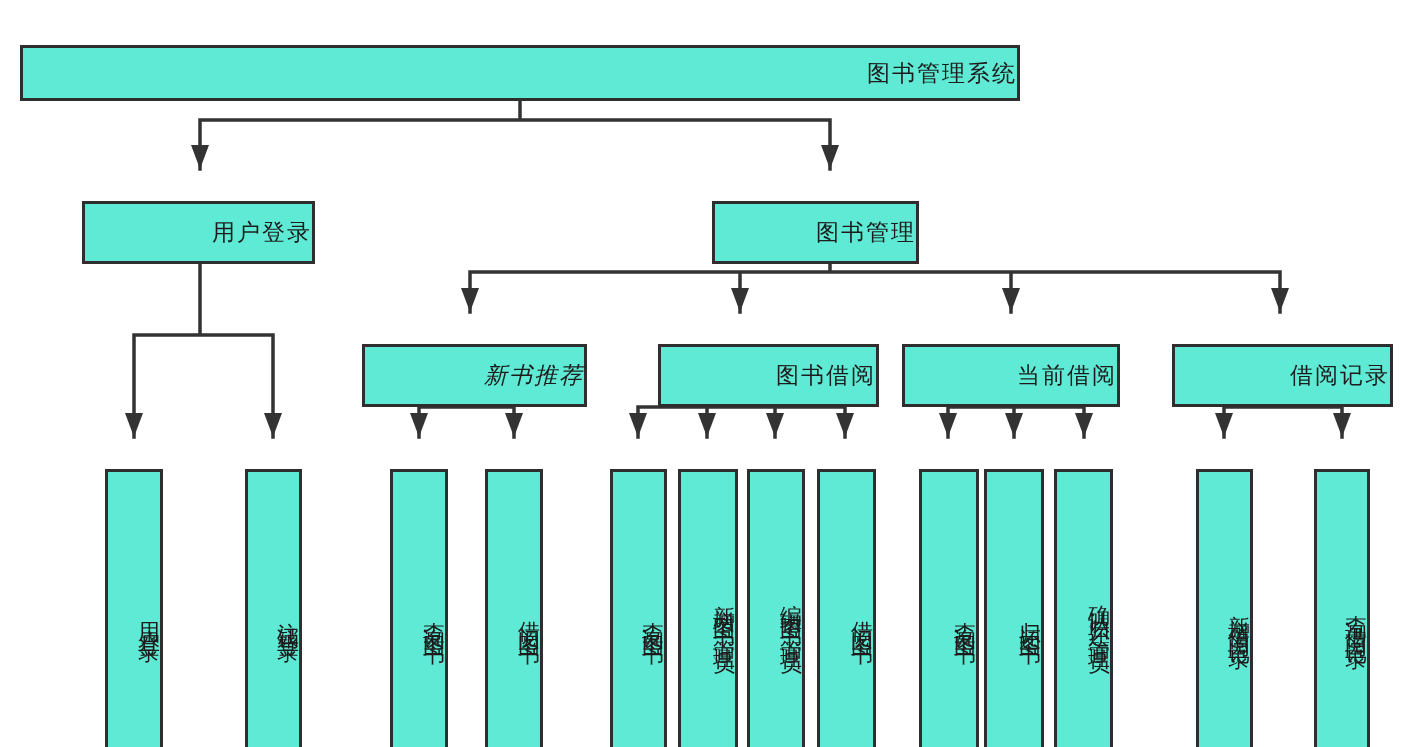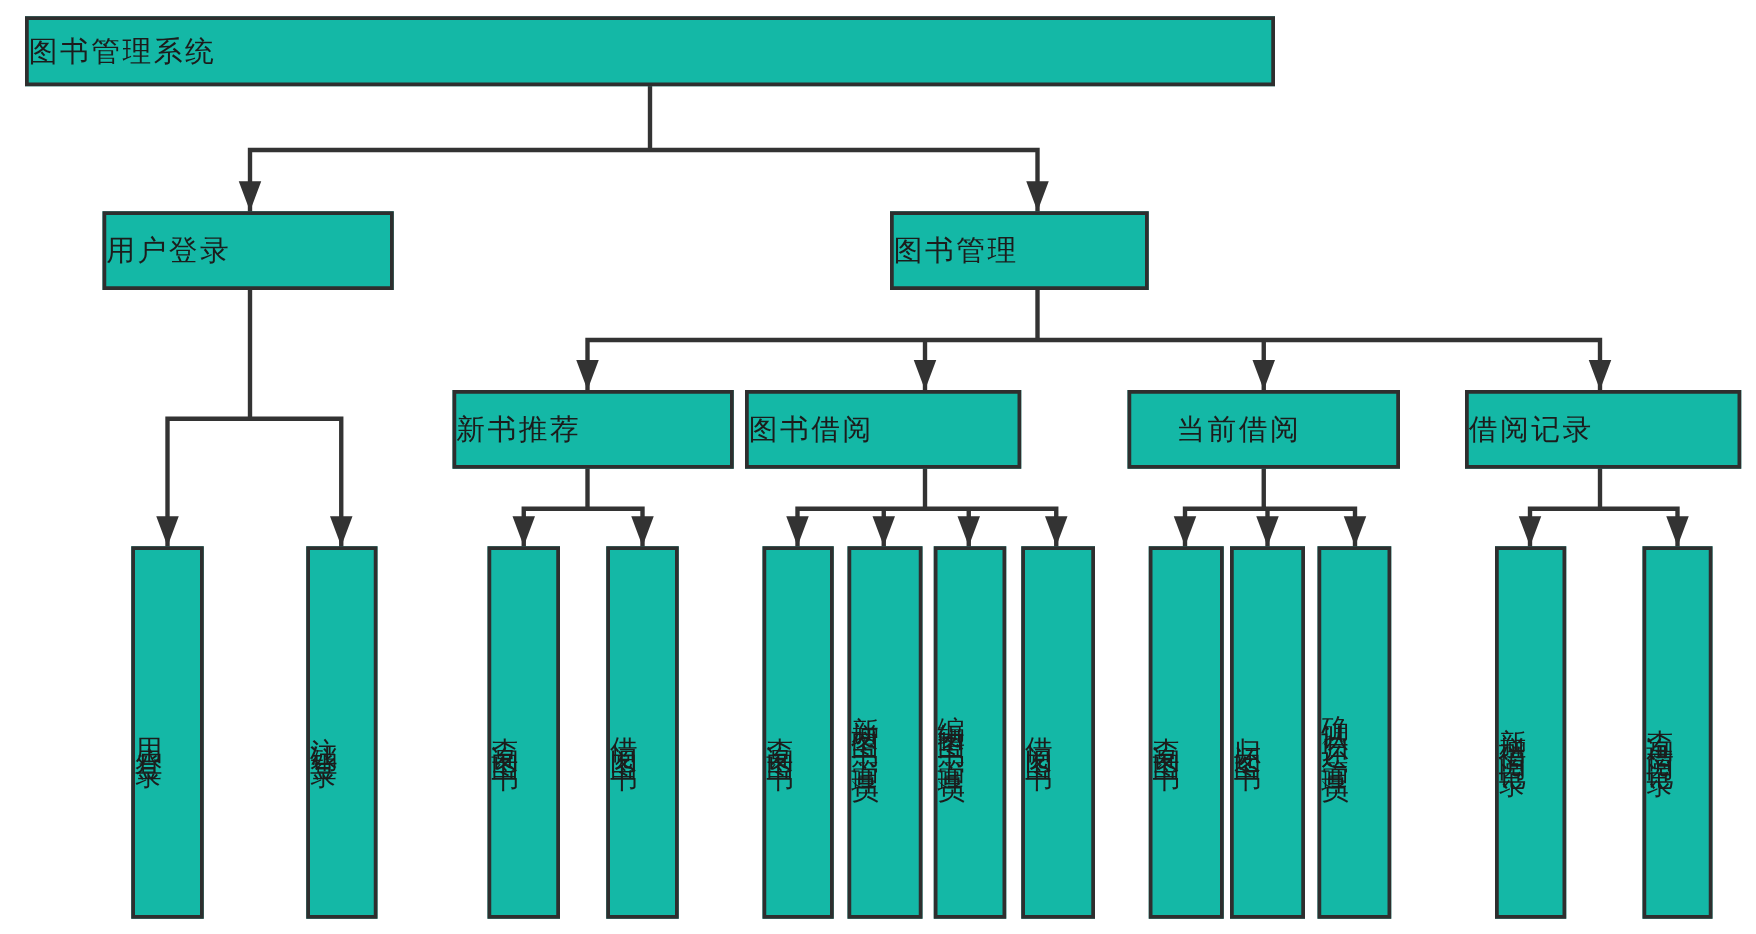--- a/index.html
+++ b/index.html
@@ -2,38 +2,38 @@
 <html><head>
 <meta charset="utf-8">
 <style>
   html,body{margin:0;padding:0;background:#ffffff;}
   .stage{
     position:relative;width:1405px;height:747px;background:#ffffff;
     font-family:"Liberation Sans",sans-serif;overflow:hidden;
   }
   .connectors{position:absolute;left:0;top:0;}
   .box{
-    position:absolute;background:#14b8a6;border:3px solid #2e2e2e;
-    box-sizing:border-box;display:flex;align-items:center;justify-content:flex-start;
+    position:absolute;background:#5eead4;border:3px solid #2e2e2e;
+    box-sizing:border-box;display:flex;align-items:center;justify-content:flex-end;margin-top:32px;
   }
   .hlabel{font-size:23px;letter-spacing:2px;color:#1c1c1c;white-space:nowrap;}
   .vlabel{
     writing-mode:vertical-rl;text-orientation:mixed;
     font-size:22px;letter-spacing:7px;color:#1c1c1c;line-height:1;
   }
   .watermark{
     position:absolute;left:1183px;top:714px;font-size:19px;letter-spacing:1px;
     color:#9e9e9e;white-space:nowrap;text-shadow:0 0 2px #ffffff;
   }
   
   #nd-root{left:20px;top:13px;width:1000px;height:56px;}
   #nd-login{left:82px;top:169px;width:233px;height:63px;}
   #nd-mgmt{left:712px;top:169px;width:207px;height:63px;}
-  #nd-recommend{left:362px;top:312px;width:225px;height:63px;}
-  #nd-borrow{left:596px;top:312px;width:221px;height:63px;}
+  #nd-recommend{left:362px;top:312px;width:225px;height:63px;font-style:italic;}
+  #nd-borrow{left:658px;top:312px;width:221px;height:63px;}
   #nd-current{left:902px;top:312px;width:218px;height:63px;padding-left:36px;}
   #nd-records{left:1172px;top:312px;width:221px;height:63px;}
   .leaf{top:437px;height:298px;}
   #lf-a1{left:105px;width:58px;}
   #lf-a2{left:245px;width:57px;}
   #lf-b1{left:390px;width:58px;}
   #lf-b2{left:485px;width:58px;}
   #lf-c1{left:610px;width:57px;}
   #lf-c2{left:678px;width:60px;}
   #lf-c3{left:747px;width:58px;}

